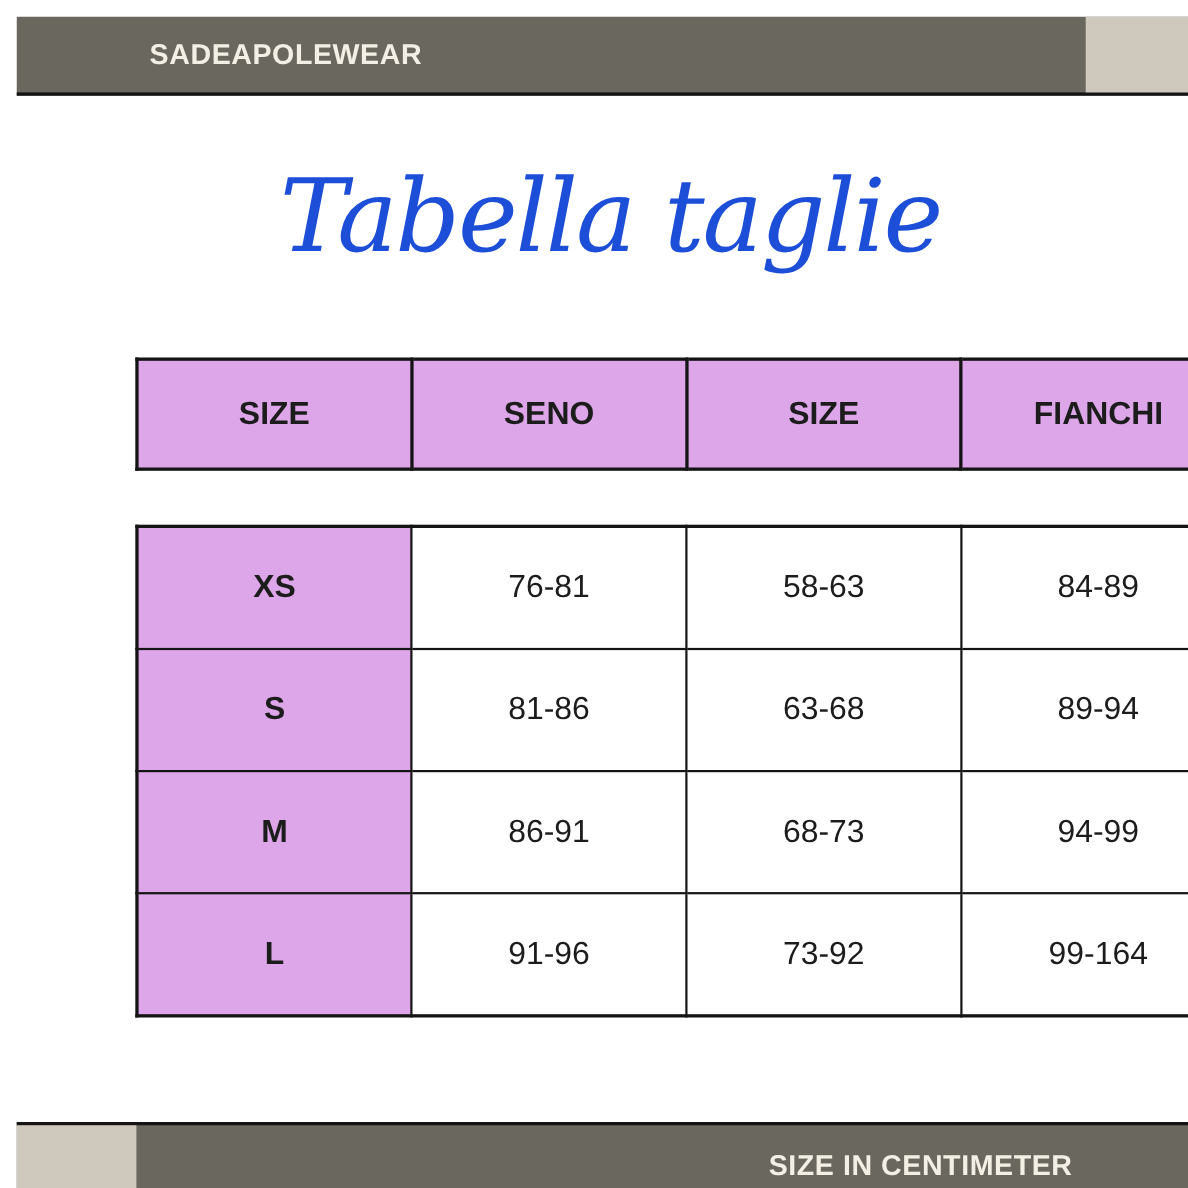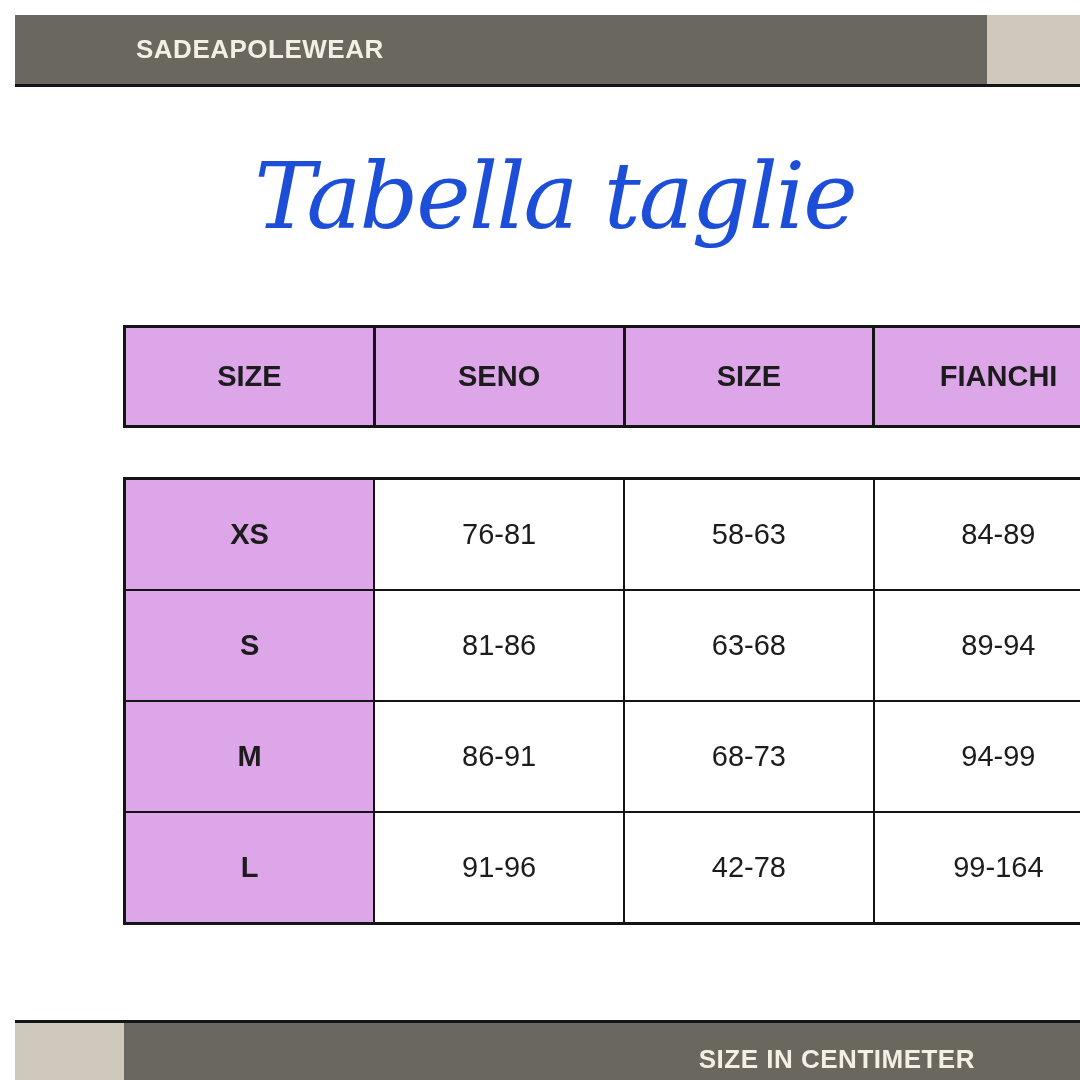--- a/index.html
+++ b/index.html
@@ -139,21 +139,21 @@
     </tr>
     <tr>
       <td class="size-cell">M</td>
       <td>86-91</td>
       <td>68-73</td>
       <td>94-99</td>
     </tr>
     <tr>
       <td class="size-cell">L</td>
       <td>91-96</td>
-      <td>42-78</td>
+      <td>73-92</td>
       <td>99-164</td>
     </tr>
   </tbody>
 </table>
 
 <footer class="bottom-bar">
   <div class="beige-block"></div>
   <div class="note">SIZE IN CENTIMETER</div>
 </footer>
 

